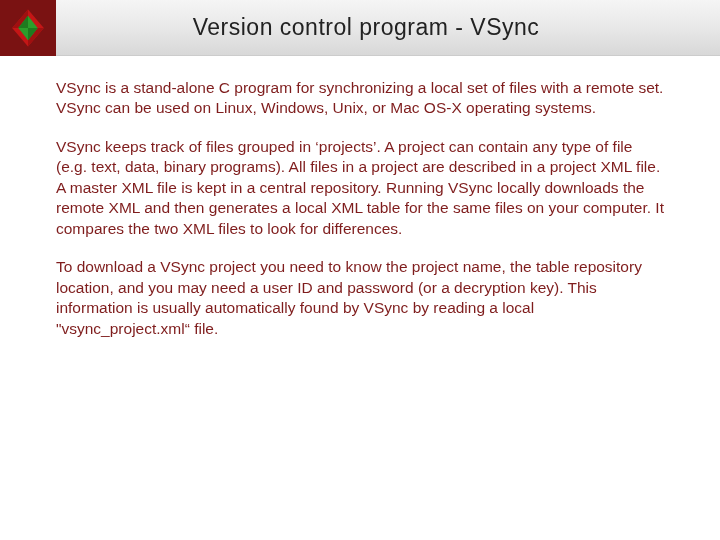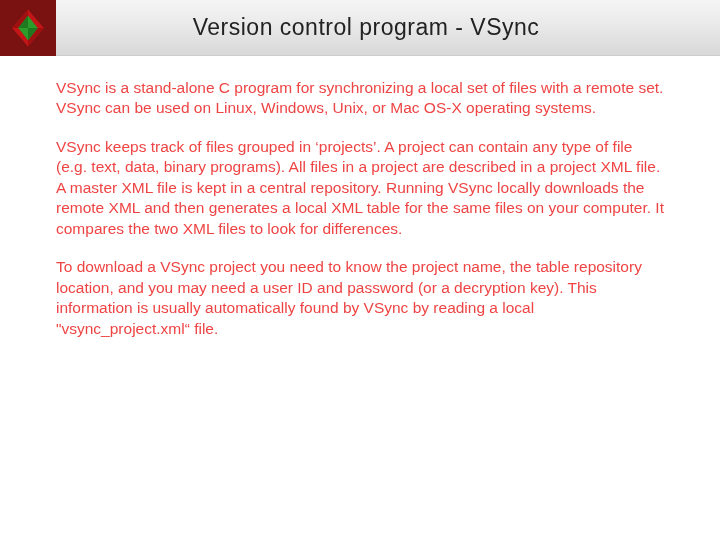--- a/index.html
+++ b/index.html
@@ -43,21 +43,21 @@
       letter-spacing: 0.5px;
       padding-right: 56px;
       margin-left: 12px;
     }
     .content {
       padding: 22px 56px 20px 56px;
     }
     .para {
       font-size: 15.5px;
       line-height: 1.32;
-      color: #ef4444;
+      color: #7f1d1d;
       margin-bottom: 18px;
     }
   </style>
 </head>
 <body>
 
 <div class="header">
   <div class="logo-cell">
     <svg viewBox="0 0 100 100">
       <polygon points="50,8 14,50 50,92 86,50" fill="#c41616"></polygon>

